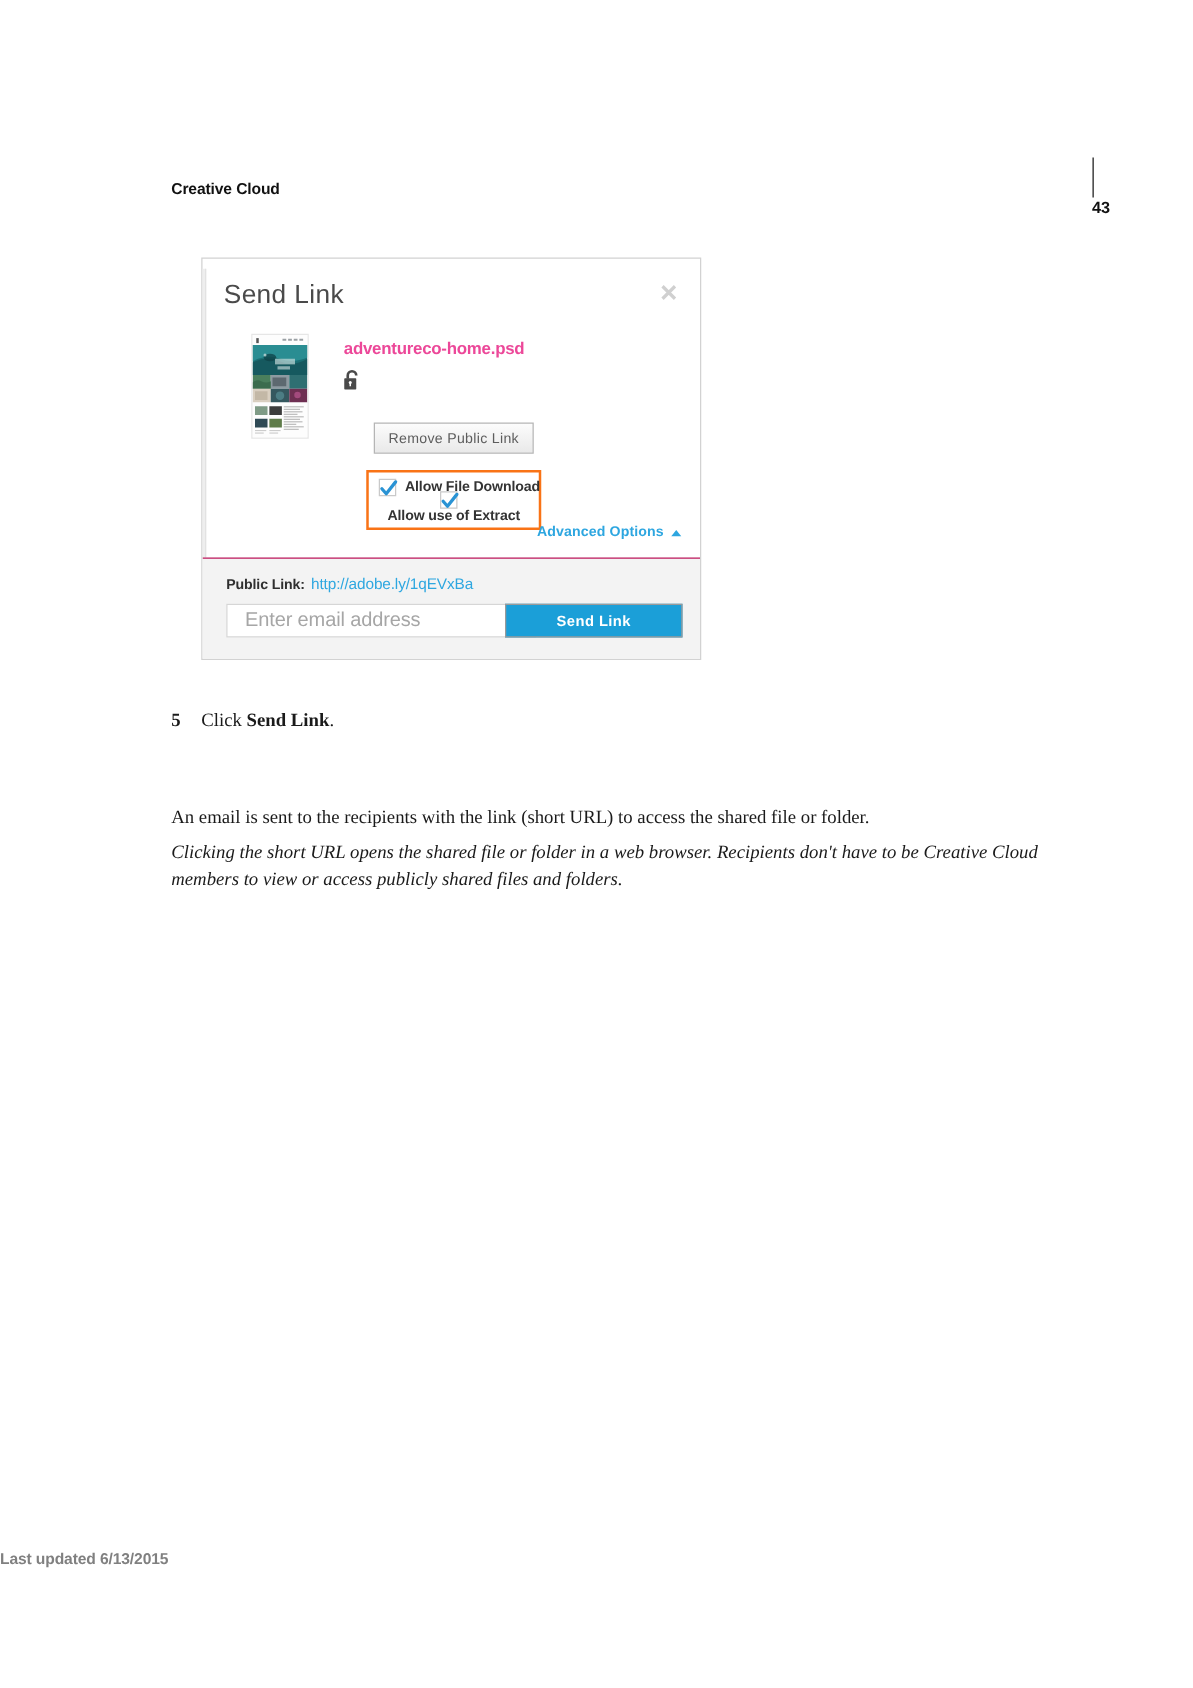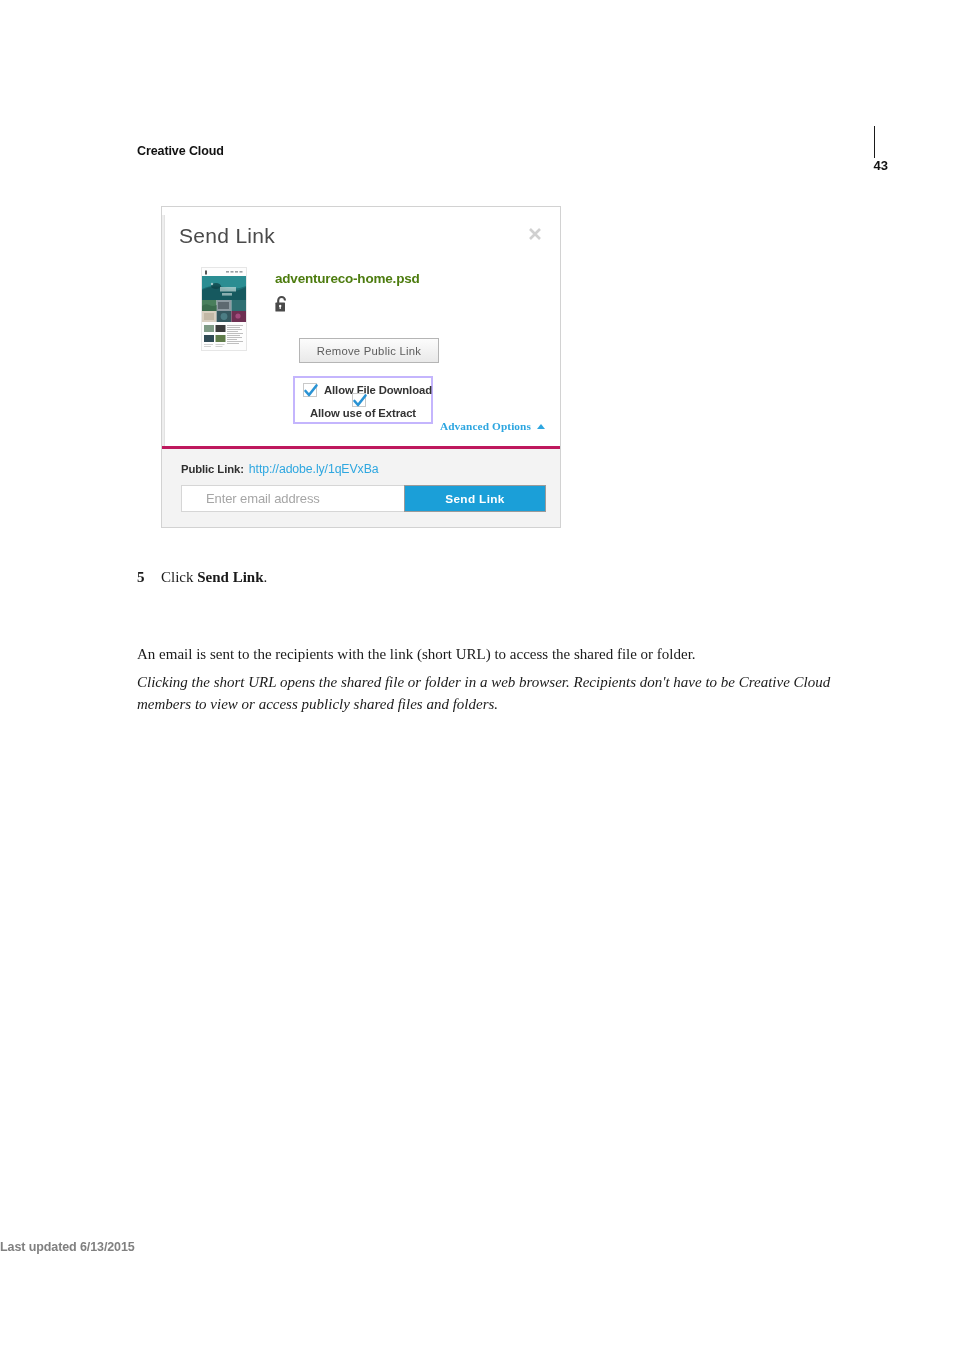--- a/index.html
+++ b/index.html
@@ -110,21 +110,21 @@
   }
   .thumb svg { display: block; }
 
   .file-name {
     position: absolute;
     left: 113px;
     top: 64px;
     font-family: "Liberation Sans", sans-serif;
     font-weight: bold;
     font-size: 13.5px;
-    color: #4d7c0f;
+    color: #ec4899;
     letter-spacing: -0.2px;
   }
 
   .lock-icon {
     position: absolute;
     left: 112px;
     top: 88px;
     width: 16px;
     height: 18px;
   }
@@ -140,42 +140,42 @@
     line-height: 16.5px;
     color: #5c5c5c;
     letter-spacing: -0.15px;
   }
   .perm-text b { color: #2f2f2f; font-weight: bold; }
 
   .btn-remove {
     position: absolute;
     left: 137px;
     top: 131px;
-    width: 140px;
+    width: 128px;
     height: 25px;
     border: 1px solid #b5b5b5;
     box-sizing: border-box;
     background: linear-gradient(#fcfcfc, #e9e9e9);
     font-family: "Liberation Sans", sans-serif;
     font-size: 11.3px;
     color: #5d5d5d;
     letter-spacing: 0.25px;
     display: flex;
     align-items: center;
     justify-content: center;
     cursor: pointer;
   }
 
   .checks-box {
     position: absolute;
     left: 131px;
     top: 169px;
     width: 140px;
     height: 48px;
-    border: 2px solid #c4b5fd;
+    border: 2px solid #f97316;
     box-sizing: border-box;
   }
   .check-row {
     position: absolute;
     left: 8px;
     display: flex;
     align-items: center;
     cursor: pointer;
   }
   .check-row.r1 { top: 5px; }
@@ -203,21 +203,21 @@
     letter-spacing: -0.1px;
     white-space: nowrap;
   }
 
   .adv-options {
     position: absolute;
     right: 15px;
     top: 213px;
     display: flex;
     align-items: center;
-    font-family: Liberation Serif, serif;
+    font-family: Liberation Sans, sans-serif;
     font-weight: bold;
     font-size: 11.3px;
     color: #2da6e0;
     letter-spacing: 0.1px;
     cursor: pointer;
   }
   .adv-caret {
     margin-left: 6px;
     width: 0; height: 0;
     border-left: 4px solid transparent;
@@ -225,21 +225,21 @@
     border-bottom: 5px solid #2da6e0;
   }
 
   .dlg-footer {
     position: absolute;
     left: 0;
     right: 0;
     top: 239px;
     bottom: 0;
     background: #f3f3f3;
-    border-top: 3px solid #be185d;
+    border-top: 1px solid #be185d;
   }
   .public-link-row {
     position: absolute;
     left: 19px;
     top: 13px;
     display: flex;
     align-items: baseline;
     font-family: "Liberation Sans", sans-serif;
     font-size: 11.3px;
   }
@@ -259,23 +259,23 @@
     position: absolute;
     left: 19px;
     top: 36px;
     width: 248px;
     height: 27px;
     background: #ffffff;
     border: 1px solid #d6d6d6;
     box-sizing: border-box;
     display: flex;
     align-items: center;
-    padding-left: 24px;
-    font-family: "Liberation Sans", sans-serif;
-    font-size: 13px;
+    padding-left: 14px;
+    font-family: "Liberation Sans", sans-serif;
+    font-size: 16px;
     color: #a6a6a6;
     letter-spacing: -0.1px;
     cursor: text;
   }
   .btn-send {
     position: absolute;
     left: 242px;
     top: 36px;
     width: 142px;
     height: 27px;

